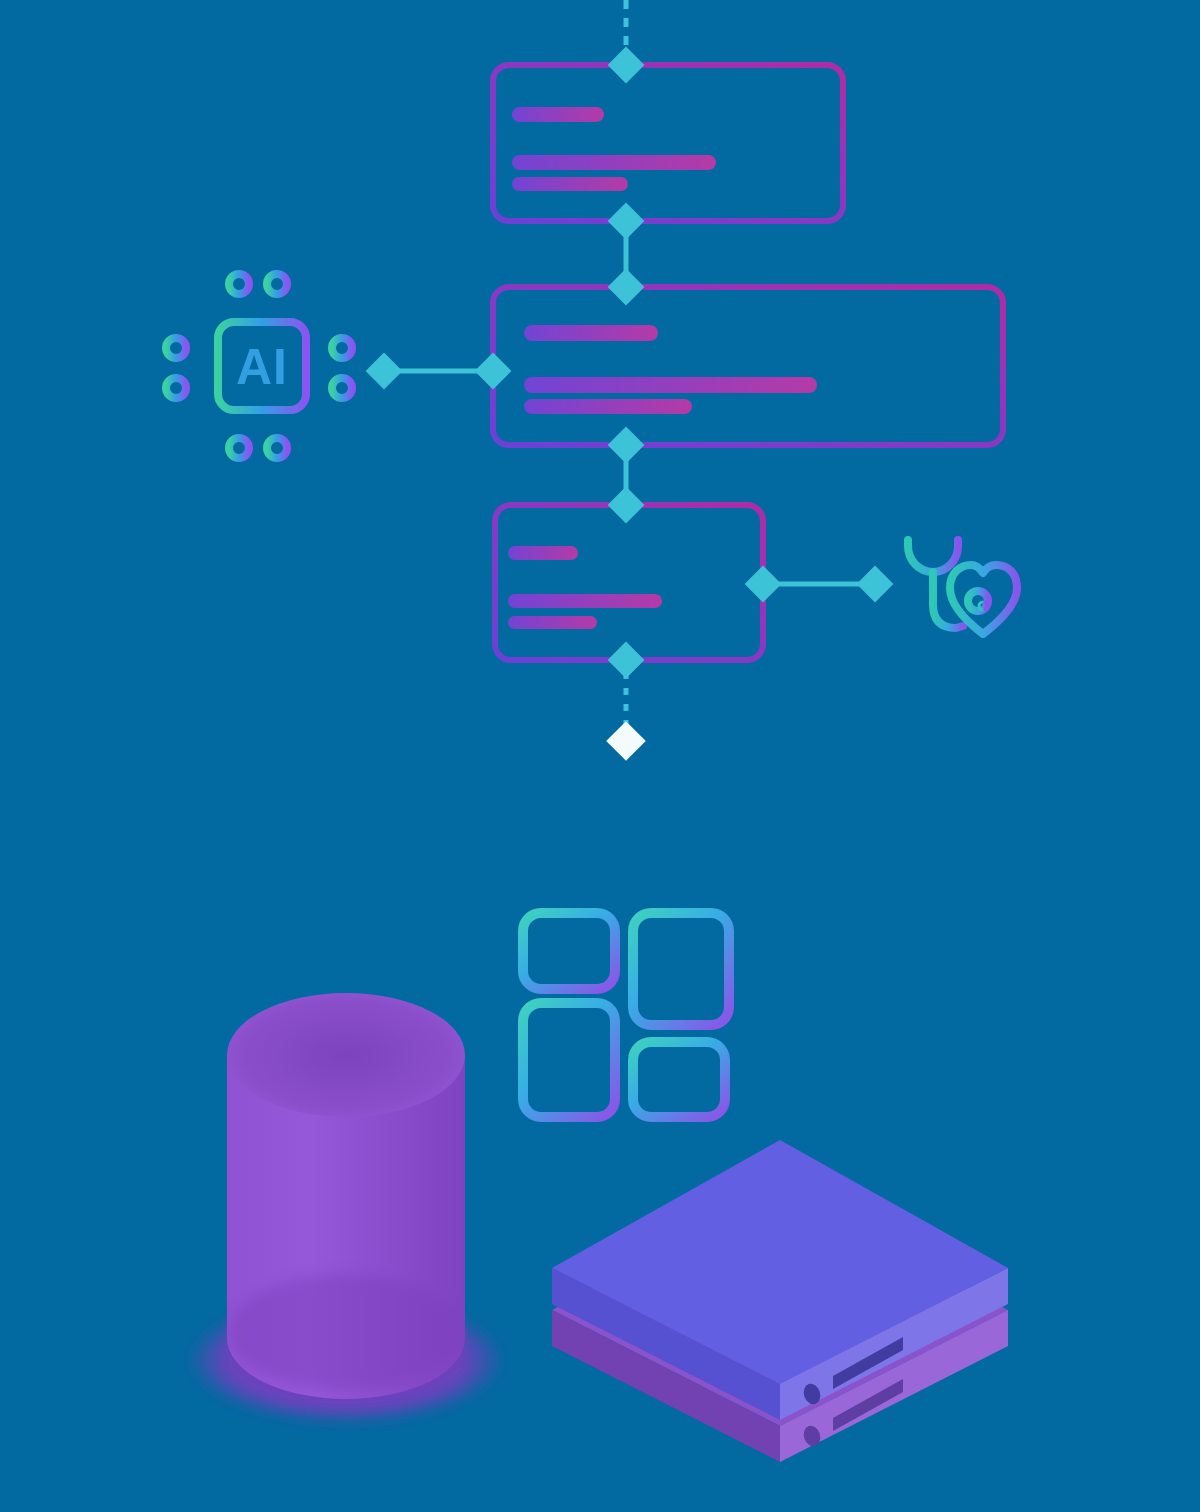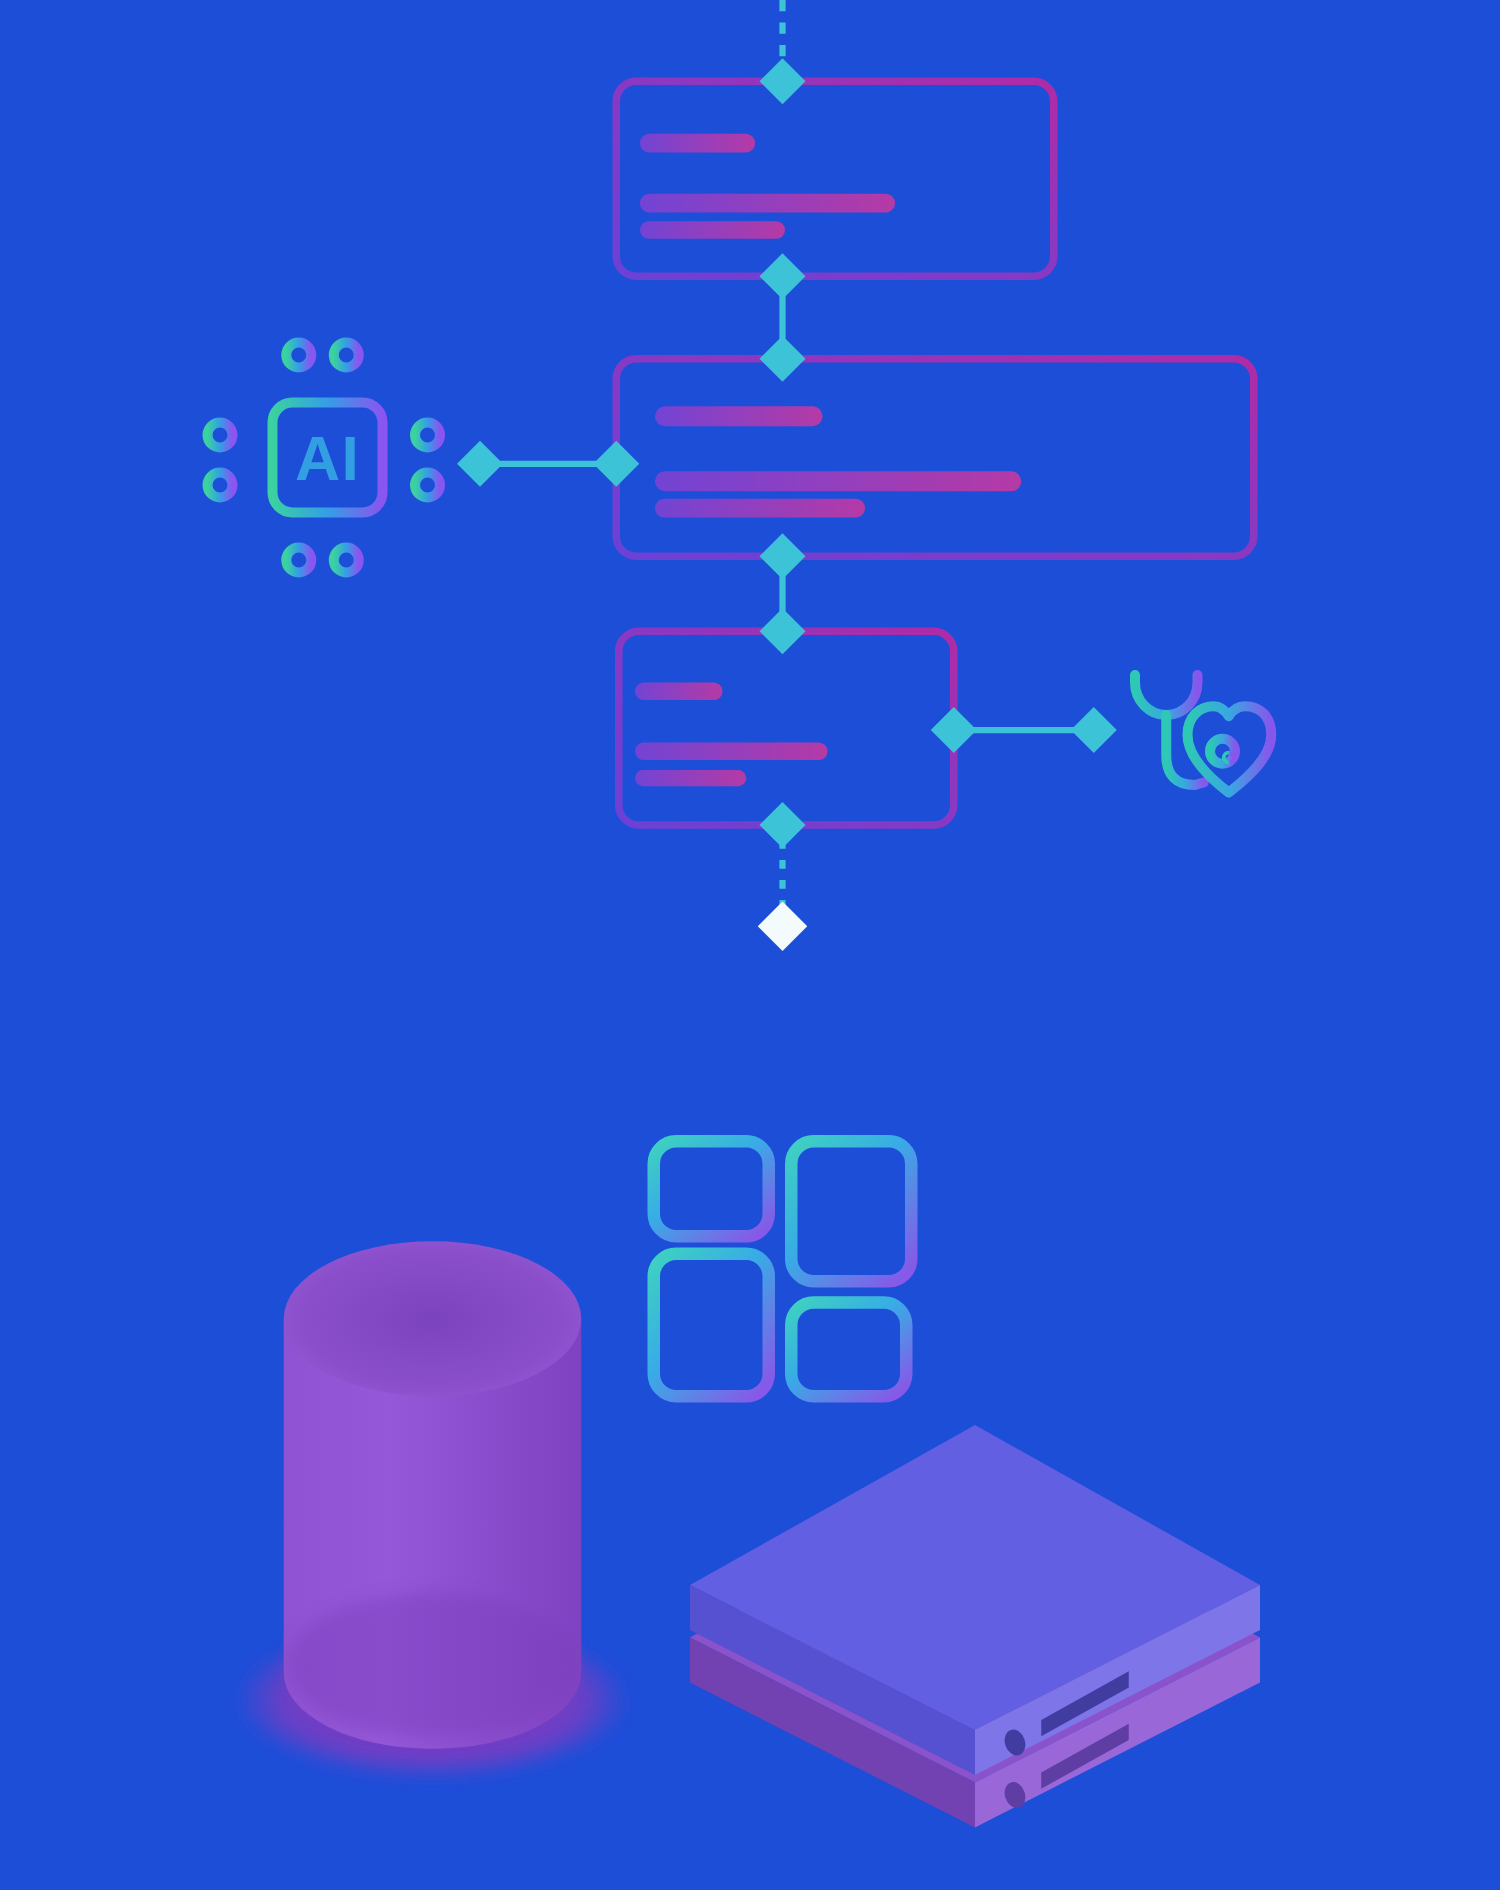--- a/index.html
+++ b/index.html
@@ -8,21 +8,21 @@
     width: 1200px;
     height: 1512px;
     background: #000000;
     overflow: hidden;
     font-family: "Liberation Sans", sans-serif;
   }
   .stage {
     position: relative;
     width: 1200px;
     height: 1512px;
-    background: #1d4ed8;
+    background: #0369a1;
   }
   svg { display: block; }
   .ai-label {
     font-family: "Liberation Sans", sans-serif;
     font-weight: bold;
     font-size: 50px;
     letter-spacing: 1px;
   }
 </style>
 </head>

